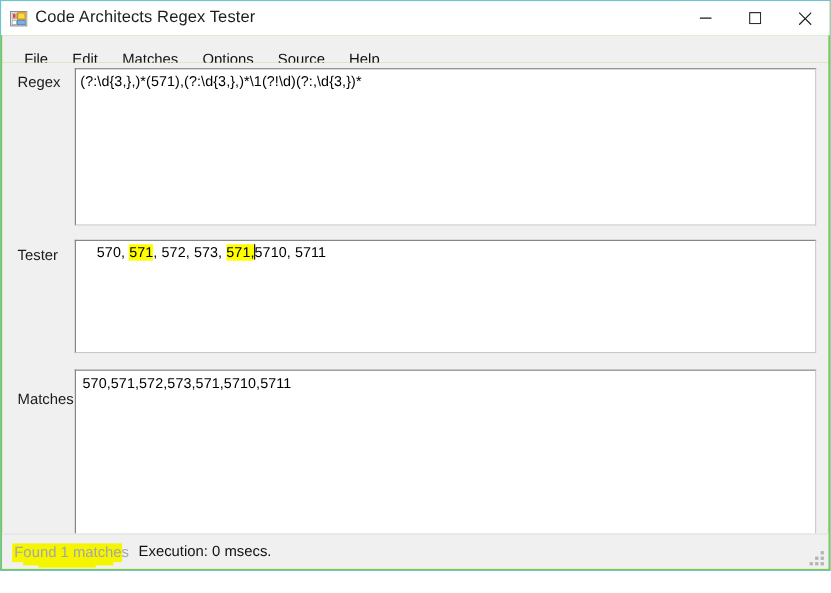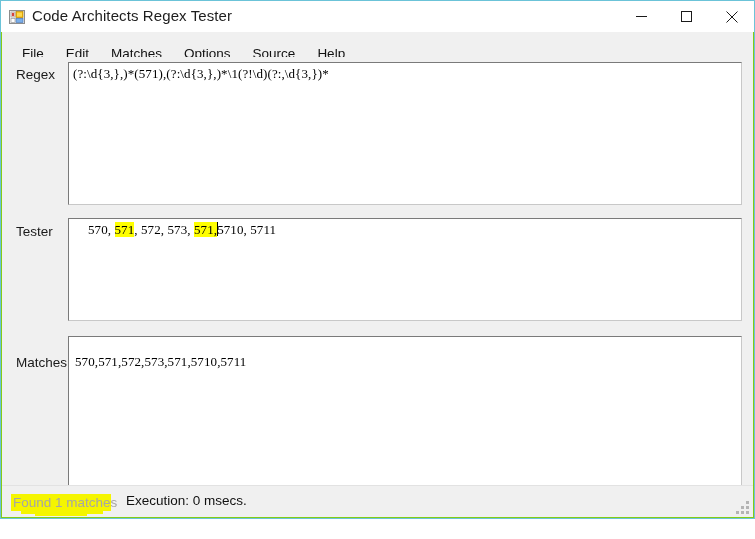--- a/index.html
+++ b/index.html
@@ -98,21 +98,21 @@
   .textbox {
     position: absolute;
     box-sizing: border-box;
     background: #ffffff;
     border: 1px solid #7a7a7a;
     border-right-color: #c8c8c8;
     border-bottom-color: #c8c8c8;
     overflow: hidden;
   }
   .textbox .content {
-    font-family: Liberation Serif, serif;
+    font-family: Liberation Sans, sans-serif;
     font-size: 13px;
     color: #000000;
     padding: 3px 3px 0 4px;
     line-height: 16px;
     white-space: pre;
     letter-spacing: 0.1px;
   }
   .mono-ish {
     font-family: "Liberation Sans", sans-serif;
     font-size: 13px;
@@ -232,21 +232,21 @@
       <div class="content">(?:\d{3,},)*(571),(?:\d{3,},)*\1(?!\d)(?:,\d{3,})*</div>
     </div>
 
     <div class="field-label" style="left:14px; top:167px;">Tester</div>
     <div class="textbox" style="left:66px; top:161px; width:674px; height:103px;padding-left:15px;">
       <div class="content mono-ish"><span>570, </span><span class="hl">571</span><span>, 572, 573, </span><span class="hl">571,</span><span class="caret"></span><span>5710, 5711</span></div>
     </div>
 
     <div class="field-label" style="left:14px; top:298px;">Matches</div>
     <div class="textbox" style="left:66px; top:279px; width:674px; height:157px;">
-      <div class="content" style="padding-top:17px; padding-left:6px;">570,571,572,573,571,5710,5711</div>
+      <div class="content" style="padding-top:4px; padding-left:6px;">570,571,572,573,571,5710,5711</div>
     </div>
 
   </div>
 
   <div class="statusbar">
     <div class="status-found-wrap">
       <div class="marker-stroke" style="left:-2px; top:1px; width:100px; height:17px;"></div>
       <div class="marker-stroke" style="left:8px; top:16px; width:82px; height:5px;"></div>
       <div class="marker-stroke" style="left:22px; top:20px; width:52px; height:3px;"></div>
       <span class="status-found">Found 1 matches</span>

